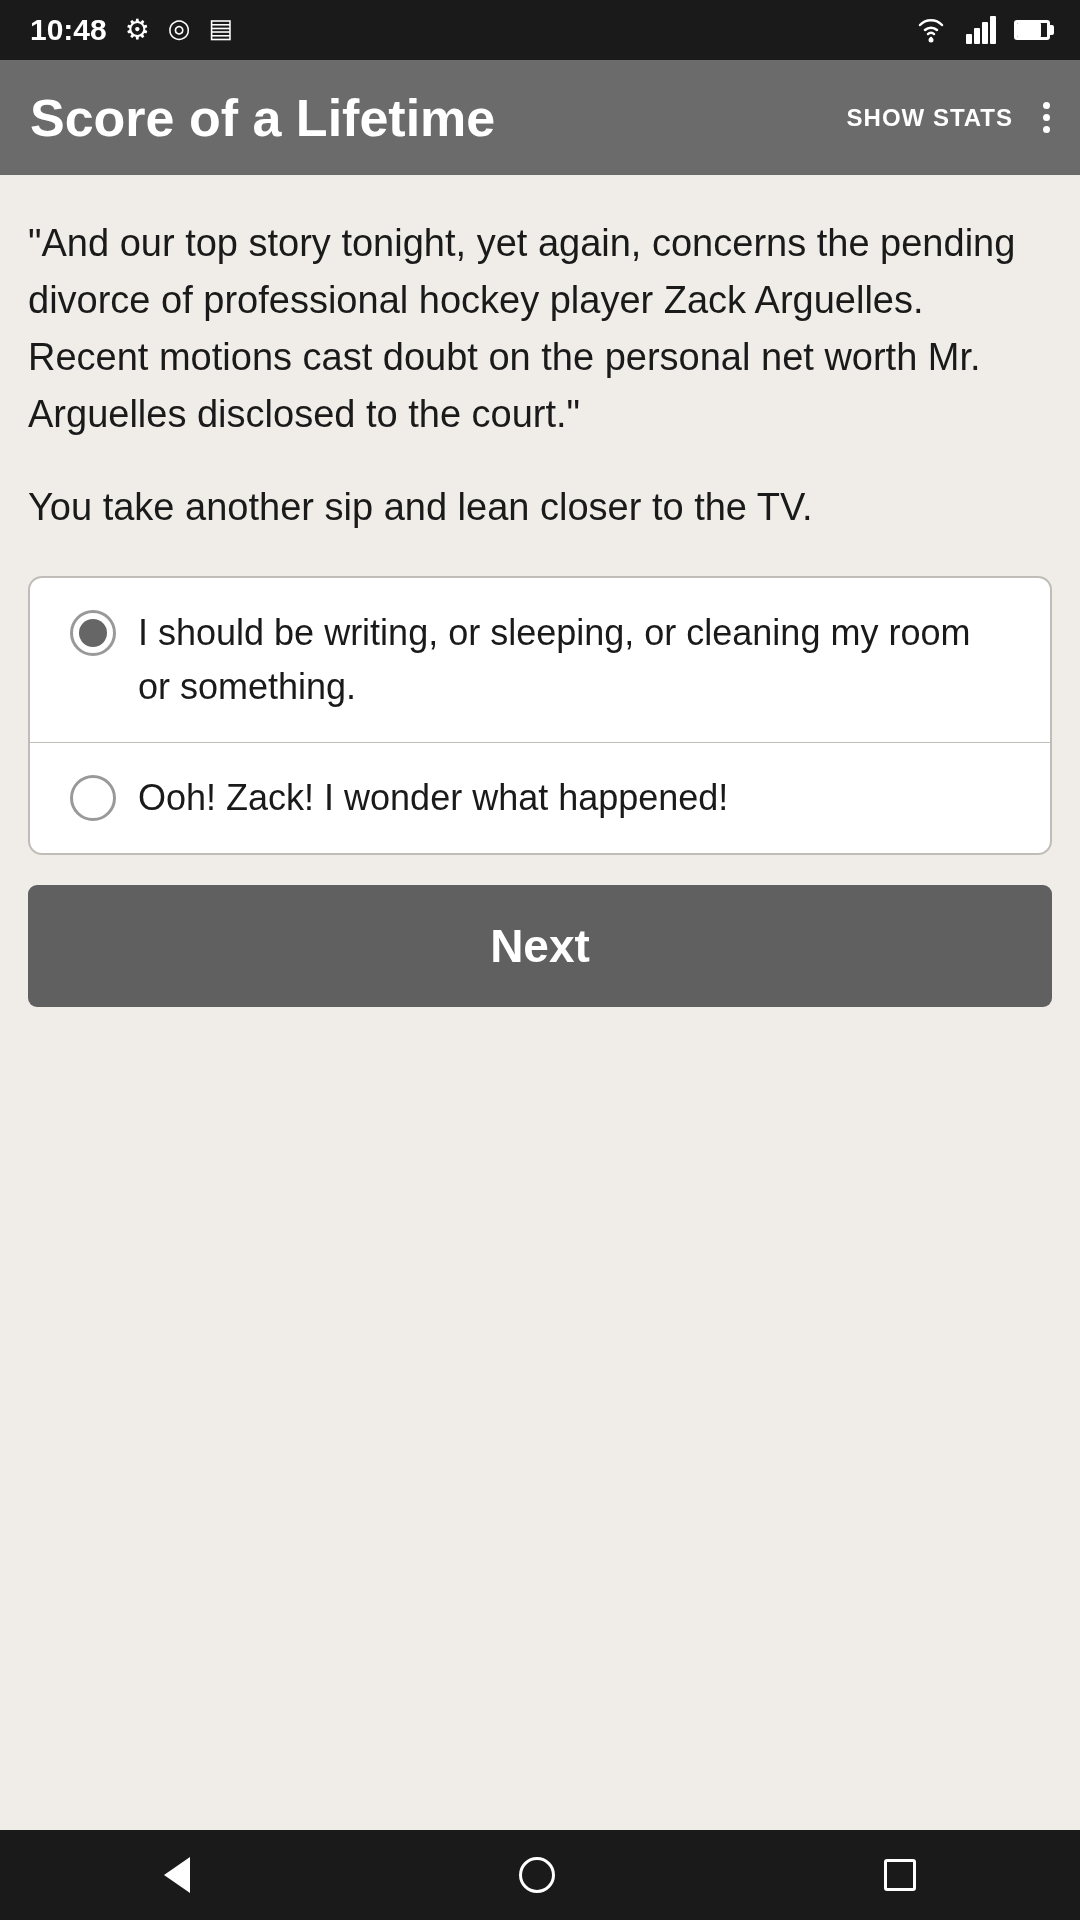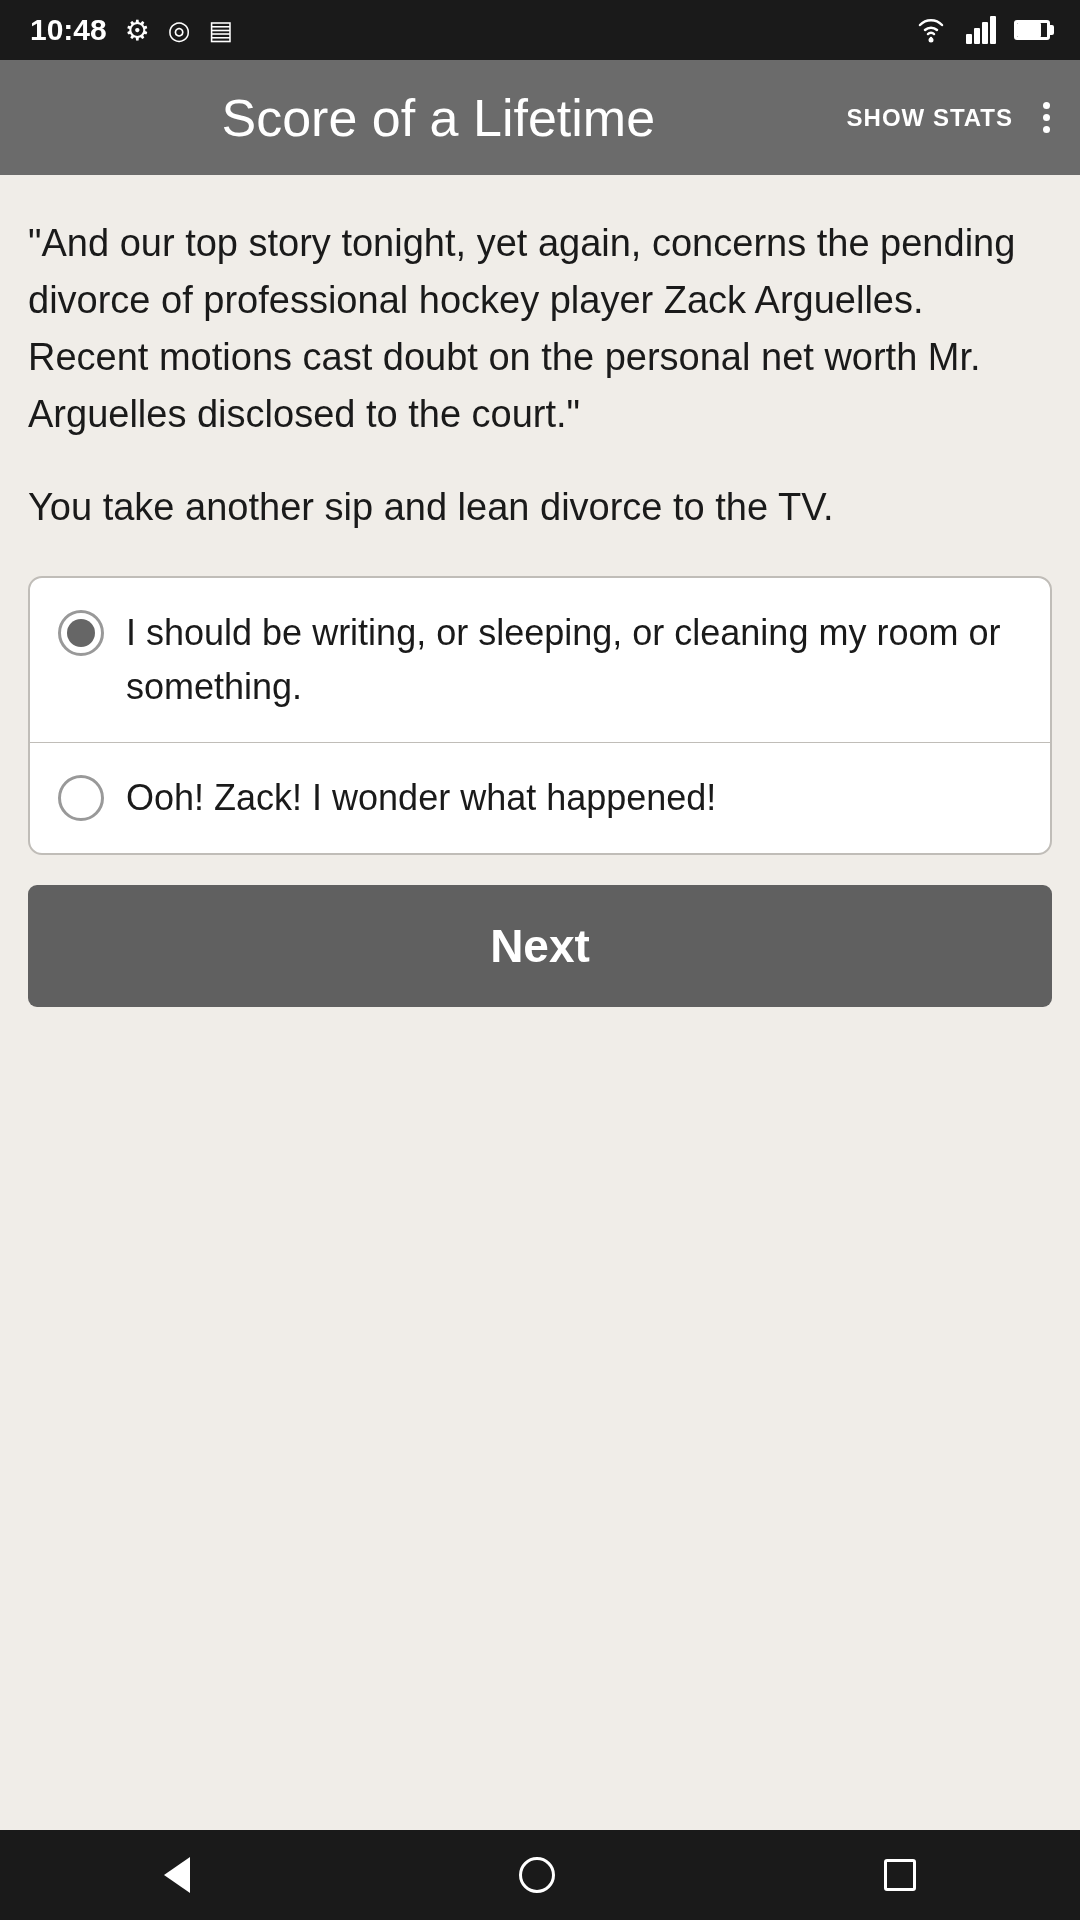--- a/index.html
+++ b/index.html
@@ -26,21 +26,21 @@
       align-items: center;
       justify-content: space-between;
       padding: 0 30px;
       color: white;
       font-size: 28px;
       flex-shrink: 0;
     }
 
     .status-bar-left {
       display: flex;
-      align-items: center;
+      align-items: flex-start;
       gap: 18px;
     }
 
     .status-bar-time {
       font-size: 30px;
       font-weight: bold;
     }
 
     .status-bar-right {
       display: flex;
@@ -84,23 +84,22 @@
       height: 115px;
       display: flex;
       align-items: center;
       padding: 0 30px;
       flex-shrink: 0;
     }
 
     .app-title {
       color: white;
       font-size: 52px;
-      font-weight: normal;
+      font-weight: bold;
       flex: 1;
-      text-align: center;
     }
 
     .show-stats-btn {
       color: white;
       font-size: 24px;
       font-weight: bold;
       letter-spacing: 1px;
       background: none;
       border: none;
       cursor: pointer;
@@ -151,21 +150,21 @@
       border: 2px solid #c0bdb8;
       border-radius: 14px;
       overflow: hidden;
       background: white;
       margin-bottom: 30px;
     }
 
     .choice-item {
       display: flex;
       align-items: flex-start;
-      padding: 28px 28px;
+      padding: 28px 40px;
       cursor: pointer;
       font-size: 36px;
       line-height: 1.5;
       color: #1a1a1a;
       border-bottom: 1px solid #c0bdb8;
     }
 
     .choice-item:last-child {
       border-bottom: none;
     }
@@ -296,21 +295,21 @@
   <button class="show-stats-btn">SHOW STATS</button>
   <div class="more-icon">
     <div class="dot"></div>
     <div class="dot"></div>
     <div class="dot"></div>
   </div>
 </div>
 
 <div class="content">
   <p class="story-text">"And our top story tonight, yet again, concerns the pending divorce of professional hockey player Zack Arguelles. Recent motions cast doubt on the personal net worth Mr. Arguelles disclosed to the court."</p>
-  <p class="narrative-text">You take another sip and lean divorce to the TV.</p>
+  <p class="narrative-text">You take another sip and lean closer to the TV.</p>
 
   <div class="choices-container">
     <div class="choice-item">
       <div class="radio-outer">
         <div class="radio-inner"></div>
       </div>
       <span class="choice-text">I should be writing, or sleeping, or cleaning my room or something.</span>
     </div>
     <div class="choice-item">
       <div class="radio-outer">

